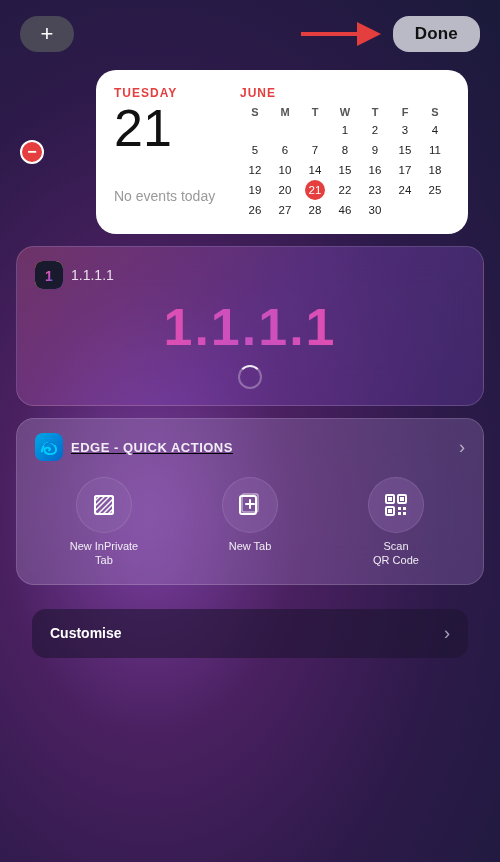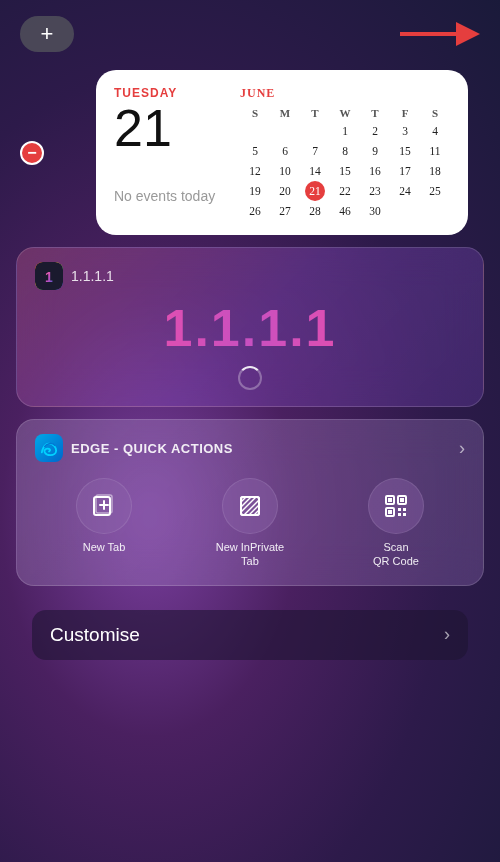--- a/index.html
+++ b/index.html
@@ -104,21 +104,20 @@
     }
 
     .cal-no-events {
       color: #999;
       font-size: 14px;
       margin-top: 34px;
     }
 
     .cal-right {
       flex: 1;
-      font-family: Liberation Serif, serif;
     }
 
     .cal-month {
       color: #e53e3e;
       font-size: 12px;
       font-weight: 700;
       letter-spacing: 1px;
       margin-bottom: 4px;
     }
 
@@ -249,20 +248,21 @@
       display: flex;
       align-items: center;
       justify-content: space-between;
       margin-bottom: 16px;
     }
 
     .edge-header-left {
       display: flex;
       align-items: center;
       gap: 8px;
+      text-decoration: underline;
     }
 
     .edge-icon {
       width: 28px;
       height: 28px;
       border-radius: 8px;
       overflow: hidden;
       display: flex;
       align-items: center;
       justify-content: center;
@@ -329,22 +329,22 @@
       margin: 0 16px;
       border-radius: 14px;
       padding: 14px 18px;
       display: flex;
       align-items: center;
       justify-content: space-between;
     }
 
     .customise-label {
       color: white;
-      font-size: 19px;
-      font-weight: 400;
+      font-size: 14px;
+      font-weight: 700;
     }
 
     .customise-chevron {
       color: rgba(255,255,255,0.6);
       font-size: 18px;
     }
 
     
     .arrow-svg {
       width: 80px;
@@ -361,20 +361,21 @@
   <div class="top-right">
 
     <svg class="arrow-svg" viewBox="0 0 80 30">
       <defs>
         <marker id="arrowhead" markerWidth="6" markerHeight="6" refX="3" refY="3" orient="auto">
           <polygon points="0 0, 6 3, 0 6" fill="#e53e3e"></polygon>
         </marker>
       </defs>
       <line x1="0" y1="15" x2="68" y2="15" stroke="#e53e3e" stroke-width="4" marker-end="url(#arrowhead)"></line>
     </svg>
+    <button class="done-button">Done</button>
   </div>
 </div>
 
 <div style="position:relative; margin: 0 16px 12px 48px;">
   <div class="remove-btn">−</div>
   <div class="calendar-widget">
     <div class="cal-left">
       <div class="cal-day-label">TUESDAY</div>
       <div class="cal-date-num">21</div>
       <div class="cal-no-events">No events today</div>
@@ -473,44 +474,44 @@
       <span class="edge-title">EDGE - QUICK ACTIONS</span>
     </div>
     <span class="edge-chevron">›</span>
   </div>
 
   <div class="edge-actions">
 
     <div class="edge-action">
       <div class="action-icon-bg">
         <svg class="action-icon-svg" viewBox="0 0 28 28">
-          <rect x="4" y="5" width="16" height="18" rx="2" stroke="white" stroke-width="2" fill="none"></rect>
-          <rect x="6" y="3" width="16" height="18" rx="2" stroke="rgba(255,255,255,0.5)" stroke-width="1.5" fill="none"></rect>
-          <line x1="14" y1="9" x2="14" y2="17" stroke="white" stroke-width="2" stroke-linecap="round"></line>
-          <line x1="10" y1="13" x2="18" y2="13" stroke="white" stroke-width="2" stroke-linecap="round"></line>
-        </svg>
-      </div>
-      <span class="action-label">New Tab</span>
-    </div>
-
-    <div class="edge-action">
-      <div class="action-icon-bg">
-        <svg class="action-icon-svg" viewBox="0 0 28 28">
 
           <rect x="5" y="5" width="18" height="18" rx="2" stroke="white" stroke-width="2" fill="none"></rect>
           <line x1="5" y1="10" x2="10" y2="5" stroke="white" stroke-width="1.5"></line>
           <line x1="5" y1="15" x2="15" y2="5" stroke="white" stroke-width="1.5"></line>
           <line x1="5" y1="20" x2="20" y2="5" stroke="white" stroke-width="1.5"></line>
           <line x1="8" y1="23" x2="23" y2="8" stroke="white" stroke-width="1.5"></line>
           <line x1="13" y1="23" x2="23" y2="13" stroke="white" stroke-width="1.5"></line>
           <line x1="18" y1="23" x2="23" y2="18" stroke="white" stroke-width="1.5"></line>
           <rect x="5" y="5" width="18" height="18" rx="2" stroke="white" stroke-width="2" fill="none"></rect>
         </svg>
       </div>
       <span class="action-label">New InPrivate<br>Tab</span>
+    </div>
+
+    <div class="edge-action">
+      <div class="action-icon-bg">
+        <svg class="action-icon-svg" viewBox="0 0 28 28">
+          <rect x="4" y="5" width="16" height="18" rx="2" stroke="white" stroke-width="2" fill="none"></rect>
+          <rect x="6" y="3" width="16" height="18" rx="2" stroke="rgba(255,255,255,0.5)" stroke-width="1.5" fill="none"></rect>
+          <line x1="14" y1="9" x2="14" y2="17" stroke="white" stroke-width="2" stroke-linecap="round"></line>
+          <line x1="10" y1="13" x2="18" y2="13" stroke="white" stroke-width="2" stroke-linecap="round"></line>
+        </svg>
+      </div>
+      <span class="action-label">New Tab</span>
     </div>
 
 
     <div class="edge-action">
       <div class="action-icon-bg">
         <svg class="action-icon-svg" viewBox="0 0 28 28">
 
           <rect x="4" y="4" width="8" height="8" rx="1" stroke="white" stroke-width="2" fill="none"></rect>
           <rect x="16" y="4" width="8" height="8" rx="1" stroke="white" stroke-width="2" fill="none"></rect>
           <rect x="4" y="16" width="8" height="8" rx="1" stroke="white" stroke-width="2" fill="none"></rect>

